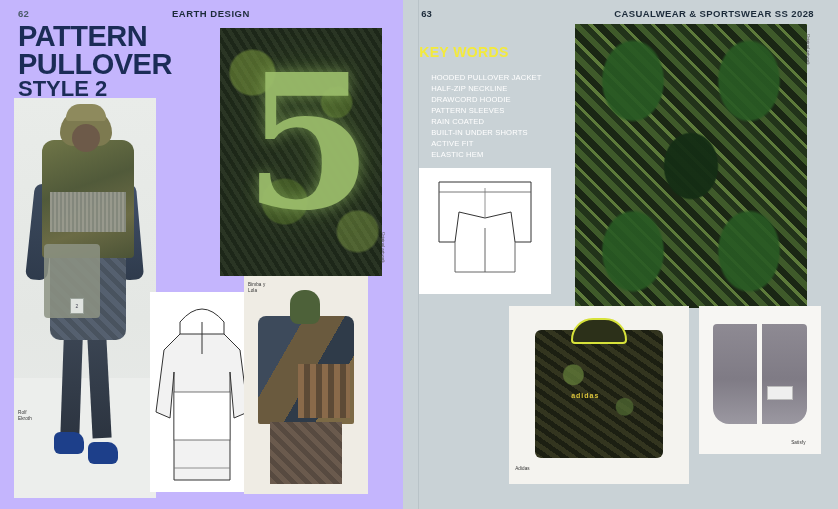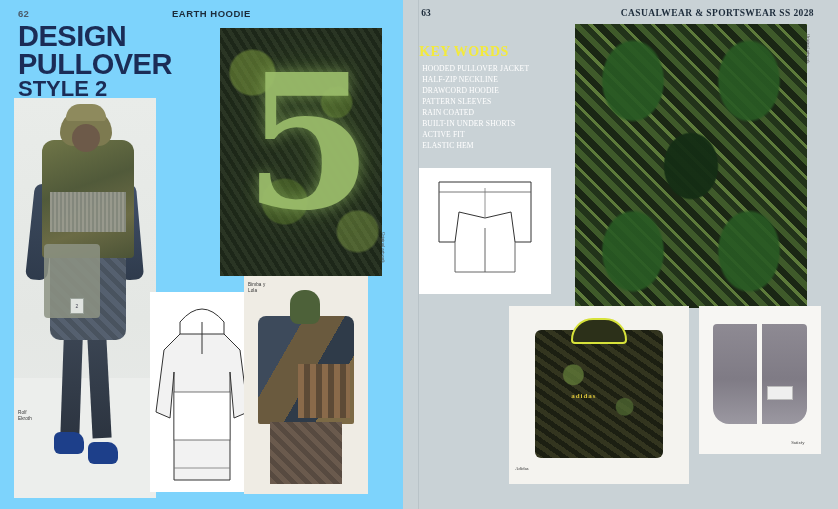--- a/index.html
+++ b/index.html
@@ -13,22 +13,22 @@
   .spread {
     position: relative;
     width: 838px; height: 509px;
     display: flex;
   }
   .page {
     position: relative;
     height: 509px;
     overflow: hidden;
   }
-  .page-left { width: 419px; background: #7dd3fc; }
-  .page-right { width: 452px; background: #c9d2d6; font-family: Liberation Serif, serif; }
+  .page-left { width: 419px; background: #c4b5fd; }
+  .page-right { width: 452px; background: #c9d2d6; }
 
   
   .hdr {
     position: absolute;
     top: 8px;
     font-size: 9.5px;
     font-weight: bold;
     letter-spacing: 0.2px;
     color: #1c2b3a;
   }
@@ -184,21 +184,21 @@
     background:repeating-linear-gradient(45deg,#6a5a4d 0 5px,#574a40 5px 10px);
   }
 
   
   .kw {
     position: absolute; left: 16px; top: 44px; width: 150px;
   }
   .kw-title {
     color:#f3ea3c; font-weight:bold; font-size:14px; letter-spacing:.4px; margin-bottom:3px;
   }
-  .kw-list { list-style:none; margin:3px; padding:0; }
+  .kw-list { list-style:none; margin:12px; padding:0; }
   .kw-list li {
     color:#ffffff; font-size:7.6px; line-height:1.45; letter-spacing:.15px;
     text-transform:uppercase;
   }
 
   .pattern {
     left: 172px; top: 24px; width: 232px; height: 284px;
     background:
       radial-gradient(ellipse at 25% 20%, rgba(40,90,35,.9) 0 12%, transparent 13%),
       radial-gradient(ellipse at 75% 20%, rgba(40,90,35,.9) 0 12%, transparent 13%),
@@ -253,24 +253,24 @@
   .divider-line { position:absolute; left:418px; top:0; width:1px; height:509px; background:#b9c3c8; }
 </style>
 </head>
 <body>
 
 <div class="spread">
 
   <div class="page page-left">
 
     <div class="hdr hdr-num-left">62</div>
-    <div class="hdr hdr-title-left">EARTH HOODIE</div>
+    <div class="hdr hdr-title-left">EARTH DESIGN</div>
 
     <div class="big-title">
-      <span class="l1">DESIGN</span>
+      <span class="l1">PATTERN</span>
       <span class="l2">PULLOVER</span>
       <span class="l3">STYLE 2</span>
     </div>
 
     <div class="imgbox model">
       <div class="floor"></div>
       <div class="sleeveL"></div>
       <div class="sleeveR"></div>
       <div class="legL"></div>
       <div class="legR"></div>

